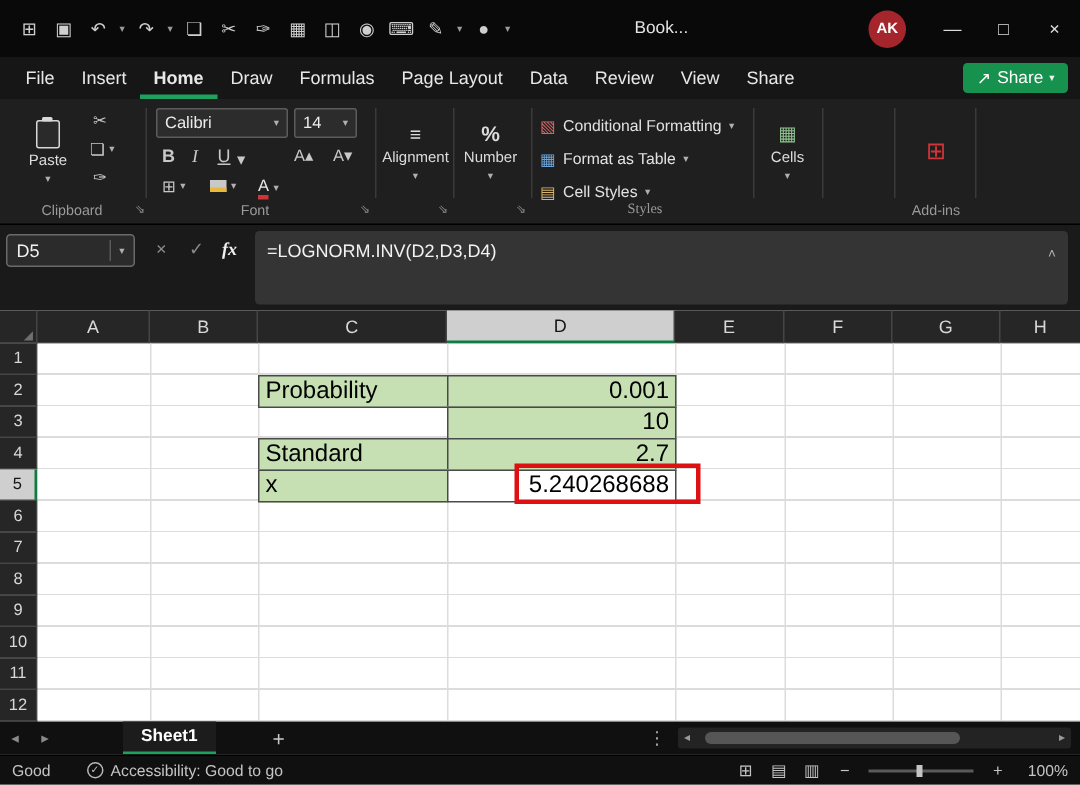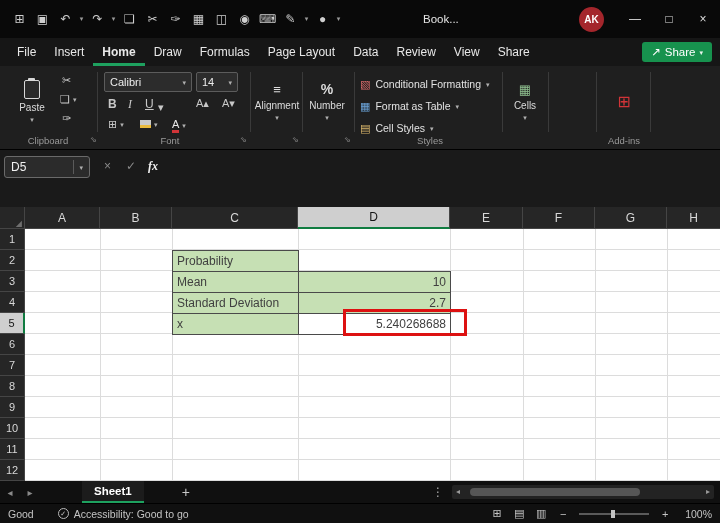--- a/index.html
+++ b/index.html
@@ -83,21 +83,21 @@
   .colh { height:22px; line-height:22px; text-align:center; font-size:12px; color:#d8d8d8;
           border-right:1px solid #454545; }
   .colh.sel { background:#cfcfcf; color:#151515; border-bottom:2px solid #107c41; line-height:20px; }
   .rowheads { position:absolute; top:229px; left:0; width:25px; }
   .rowh { height:21px; line-height:21px; text-align:center; font-size:11px; color:#d8d8d8;
           background:#262626; border-bottom:1px solid #454545; border-right:1px solid #454545; }
   .rowh.sel { background:#cfcfcf; color:#151515; border-right:2px solid #107c41; }
   .sheet { position:absolute; left:25px; top:229px; width:695px; height:252px;
            background:repeating-linear-gradient(to bottom,#ffffff 0 20px,#dcdcdc 20px 21px); }
   .vl { position:absolute; top:0; bottom:0; width:1px; background:#dcdcdc; }
-  .cell { position:absolute; height:22px; line-height:20px; font-size:12px; color:#404040;
+  .cell { position:absolute; height:22px; line-height:20px; font-size:16px; color:#000000;
           border:1px solid #4a4a4a; background:#c6e0b4; padding:0 4px; overflow:hidden; }
   .cell.title { font-weight:bold; text-align:center; color:#833c00; background:#f2a054; font-size:12.5px; }
   .cell.val { text-align:right; }
   .cell.active { background:#ffffff; }
   .redbox { position:absolute; left:318px; top:80px; width:124px; height:27px;
             border:3px solid #dd1111; z-index:6; }
 
   
   .tabbar { position:absolute; top:481px; left:0; right:0; height:22px; background:#101010;
             display:flex; align-items:center; }
@@ -246,21 +246,21 @@
     <div class="stylerow" style="top:30px;">
       <span class="sic-tb">▦</span>
       <span>Format as Table</span>
       <span class="chev">▾</span>
     </div>
     <div class="stylerow" style="top:52px;">
       <span class="sic-cs">▤</span>
       <span>Cell Styles</span>
       <span class="chev">▾</span>
     </div>
-    <span class="grouplbl" style="left:390px;width:80px;">Styles</span>
+    <span class="grouplbl" style="left:390px;width:80px;font-family:Liberation Serif, serif;">Styles</span>
     <i class="rsep" style="left:502px;"></i>
 
     <div class="bigbtn" style="left:506px;width:38px;">
       <span class="sic-cells">▦</span>
       <span class="lbl">Cells</span>
       <span class="chev">▾</span>
     </div>
     <i class="rsep" style="left:548px;"></i>
     <i class="rsep" style="left:596px;"></i>
     <div class="bigbtn" style="left:602px;width:44px;">
@@ -272,20 +272,24 @@
 
   <div class="fbar">
     <span class="namebox">
       <span>D5</span>
       <span class="nsep"></span>
       <span class="chev">▾</span>
     </span>
     <span class="fbtn" style="left:104px;">×</span>
     <span class="fbtn" style="left:126px;">✓</span>
     <span class="fbtn fxg" style="left:148px;">fx</span>
+    <div class="finput">
+      <span>=LOGNORM.INV(D2,D3,D4)</span>
+      <span class="fcollapse">˄</span>
+    </div>
   </div>
 
   <div class="colheads">
     <span class="corner">
       <span class="tri">◢</span>
     </span>
     <span class="colh" style="width:75px;">A</span>
     <span class="colh" style="width:72px;">B</span>
     <span class="colh" style="width:126px;">C</span>
     <span class="colh sel" style="width:152px;">D</span>
@@ -313,21 +317,21 @@
   <div class="sheet">
     <i class="vl" style="left:75px;"></i>
     <i class="vl" style="left:147px;"></i>
     <i class="vl" style="left:273px;"></i>
     <i class="vl" style="left:425px;"></i>
     <i class="vl" style="left:498px;"></i>
     <i class="vl" style="left:570px;"></i>
     <i class="vl" style="left:642px;"></i>
 
     <div class="cell" style="left:147px;top:21px;width:127px;">Probability</div>
-    <div class="cell" style="left:147px;top:42px;width:127px;">Mean</div>
+    <div class="cell val" style="left:273px;top:21px;width:153px;">0.001</div>
     <div class="cell val" style="left:273px;top:42px;width:153px;">10</div>
     <div class="cell" style="left:147px;top:63px;width:127px;">Standard Deviation</div>
     <div class="cell val" style="left:273px;top:63px;width:153px;">2.7</div>
     <div class="cell" style="left:147px;top:84px;width:127px;">x</div>
     <div class="cell val active" style="left:273px;top:84px;width:153px;">5.240268688</div>
     <div class="redbox"></div>
   </div>
 
   <div class="tabbar">
     <span class="nav">◂</span>

